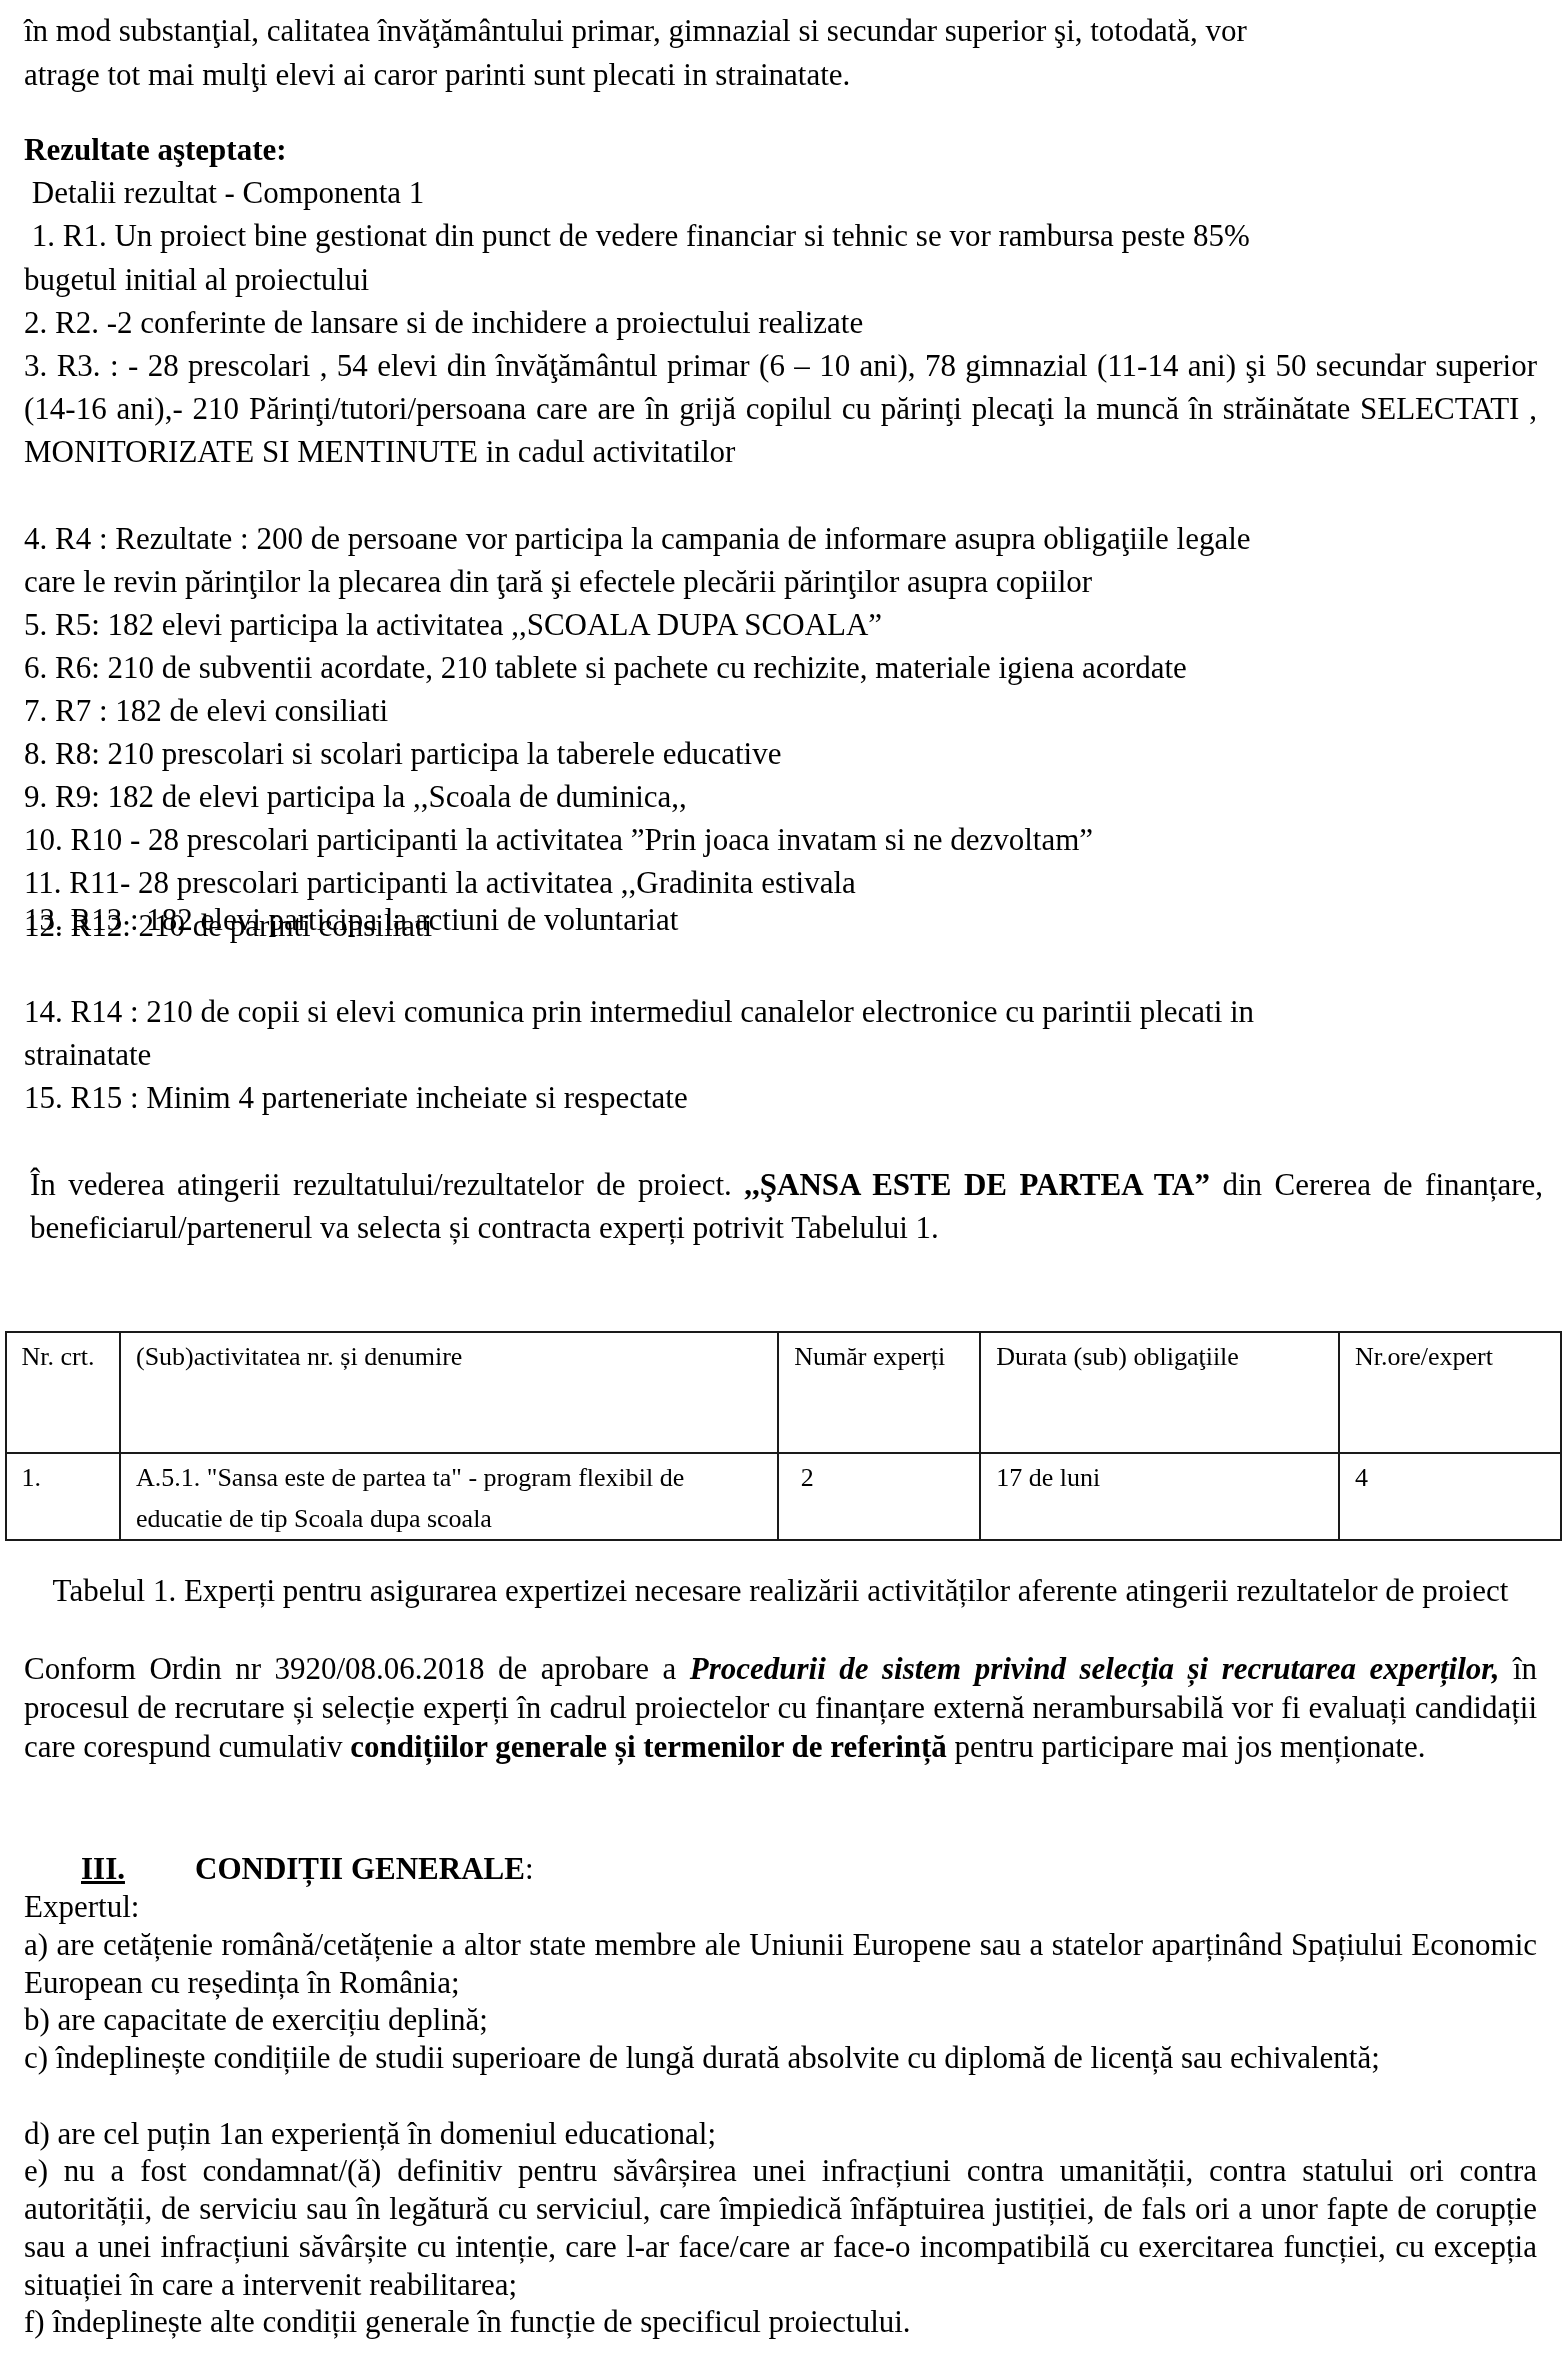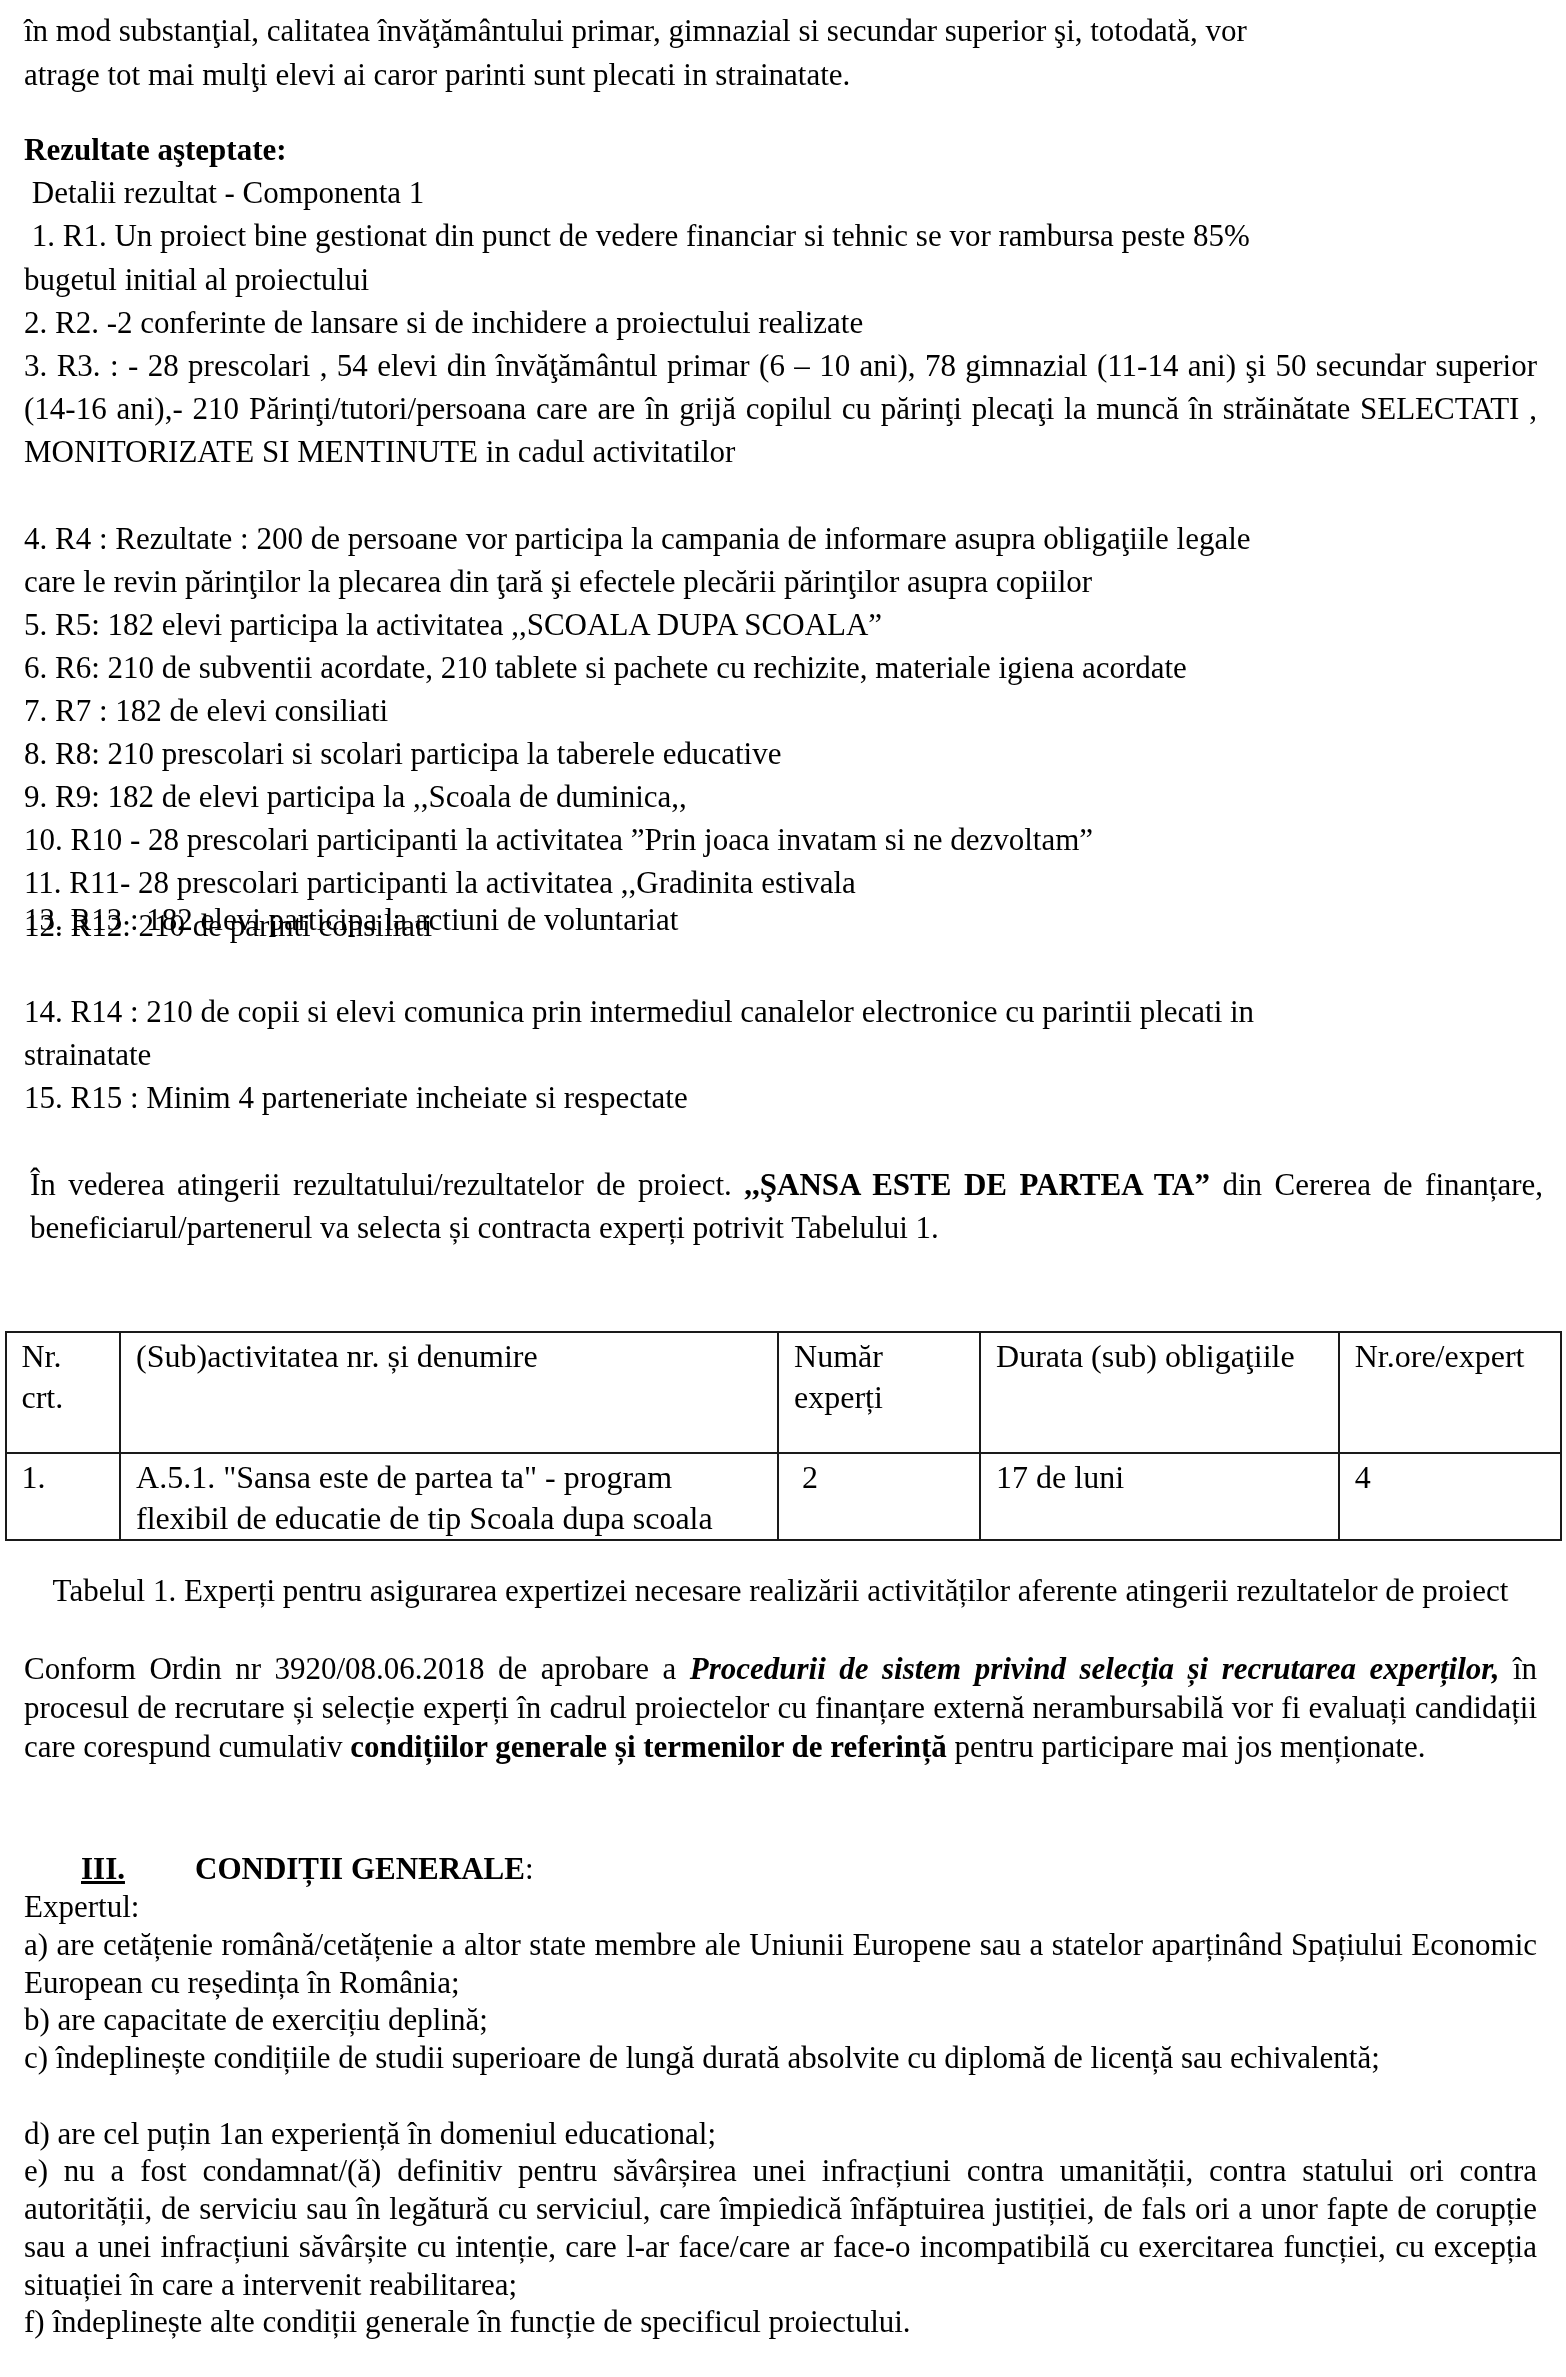--- a/index.html
+++ b/index.html
@@ -38,21 +38,21 @@
     .bi { font-weight: bold; font-style: italic; }
     .center { text-align: center; white-space: normal; }
 
     
     .tbl {
       position: absolute;
       left: 4.5px;
       top: 1331px;
       width: 1557px;
       border-collapse: collapse;
-      font-size: 32px;
+      font-size: 26px;
       line-height: 41px;
     }
     .tbl td {
       border: 2.3px solid #1a1a1a;
       vertical-align: top;
       padding: 3px 15px 0 15px;
     }
     .tbl tr.hdr td { height: 116px; }
     .tbl tr.row td { height: 76px; }
     .c1 { width: 83px; }

